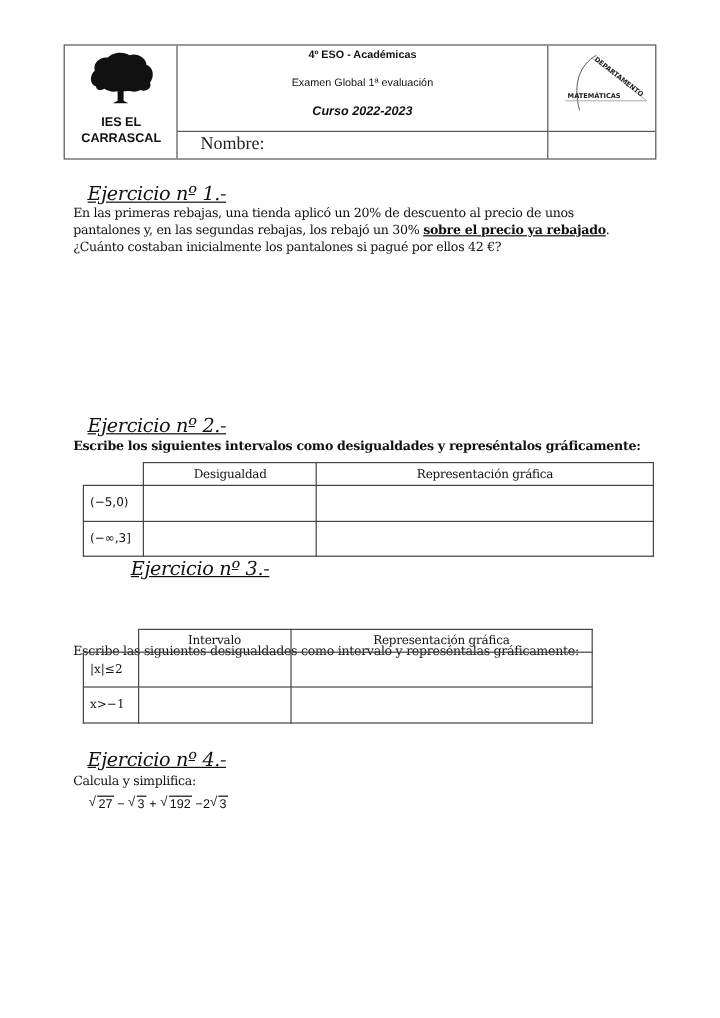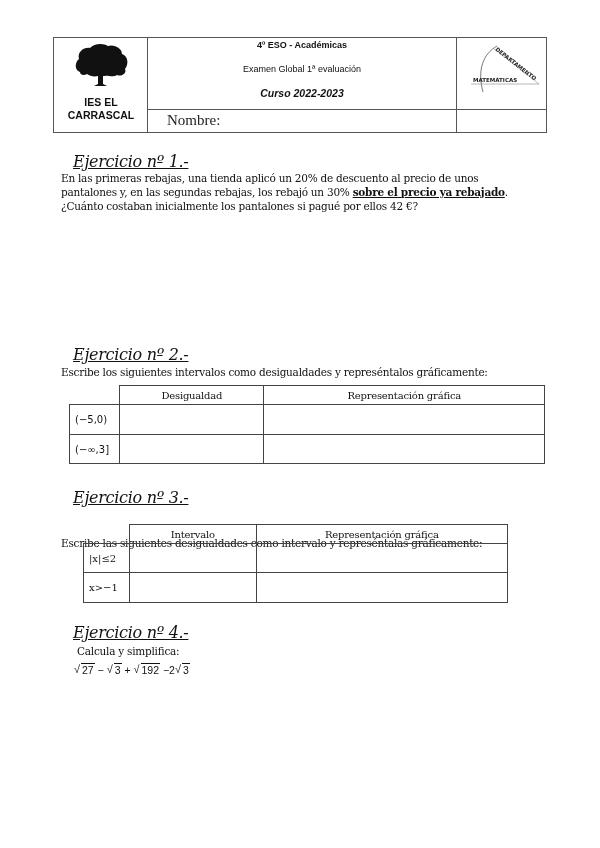--- a/index.html
+++ b/index.html
@@ -74,21 +74,21 @@
   <div class="c-empty"></div>
 </div>
 
 <div class="ex-title" style="top:152px;">Ejercicio nº 1.-</div>
 <div class="para" style="top:171px; width:460px;">
   <span>En las primeras rebajas, una tienda aplicó un 20% de descuento al precio de unos pantalones y, en las segundas rebajas, los rebajó un 30% </span><b>sobre el precio ya rebajado</b><span>.</span><br>
   <span>¿Cuánto costaban inicialmente los pantalones si pagué por ellos 42 €?</span>
 </div>
 
 <div class="ex-title" style="top:345px;">Ejercicio nº 2.-</div>
-<div class="para" style="top:365px; width:480px;">Escribe los siguientes intervalos como desigualdades y represéntalos gráficamente:</div>
+<div class="para" style="top:365px; width:480px;font-weight:bold;">Escribe los siguientes intervalos como desigualdades y represéntalos gráficamente:</div>
 <table class="ex" style="left:69px; top:385px; width:476px;">
   <colgroup>
       <col style="width:45px">
       <col style="width:129px">
       <col style="width:251px">
     </colgroup>
   <tbody>
       <tr style="height:19px;">
     <td class="blank"></td>
     <td class="hd">Desigualdad</td>
@@ -100,23 +100,23 @@
     <td></td>
   </tr>
   <tr style="height:29px;">
     <td class="lbl">(−∞,3]</td>
     <td></td>
     <td></td>
   </tr>
 </tbody>
   </table>
 
-<div class="ex-title" style="top:488px;">Ejercicio nº 3.-</div>
+<div class="ex-title" style="top:464px;margin-left:36px;">Ejercicio nº 3.-</div>
 <div class="para" style="top:504px; width:480px;margin-top:32px;">Escribe las siguientes desigualdades como intervalo y represéntalas gráficamente:</div>
-<table class="ex" style="left:83px; top:524px; width:425px;">
+<table class="ex" style="left:69px; top:524px; width:425px;">
   <colgroup>
       <col style="width:46px">
       <col style="width:127px">
       <col style="width:252px">
     </colgroup>
   <tbody>
       <tr style="height:19px;">
     <td class="blank"></td>
     <td class="hd">Intervalo</td>
     <td class="hd">Representación gráfica</td>
@@ -128,21 +128,21 @@
   </tr>
   <tr style="height:30px;">
     <td class="lbl serif">x&gt;−1</td>
     <td></td>
     <td></td>
   </tr>
 </tbody>
   </table>
 
 <div class="ex-title" style="top:623px;">Ejercicio nº 4.-</div>
-<div class="para" style="top:644px;margin-left:16px;">Calcula y simplifica:</div>
+<div class="para" style="top:644px;">Calcula y simplifica:</div>
 <div class="formula">
   <span class="rad"><span class="sym">√</span><span class="arg">27</span></span>
   <span>−</span>
   <span class="rad"><span class="sym">√</span><span class="arg">3</span></span>
   <span>+</span>
   <span class="rad"><span class="sym">√</span><span class="arg">192</span></span>
   <span>−</span><span>2</span><span class="rad"><span class="sym">√</span><span class="arg">3</span></span>
 </div>
 
 </body></html>

